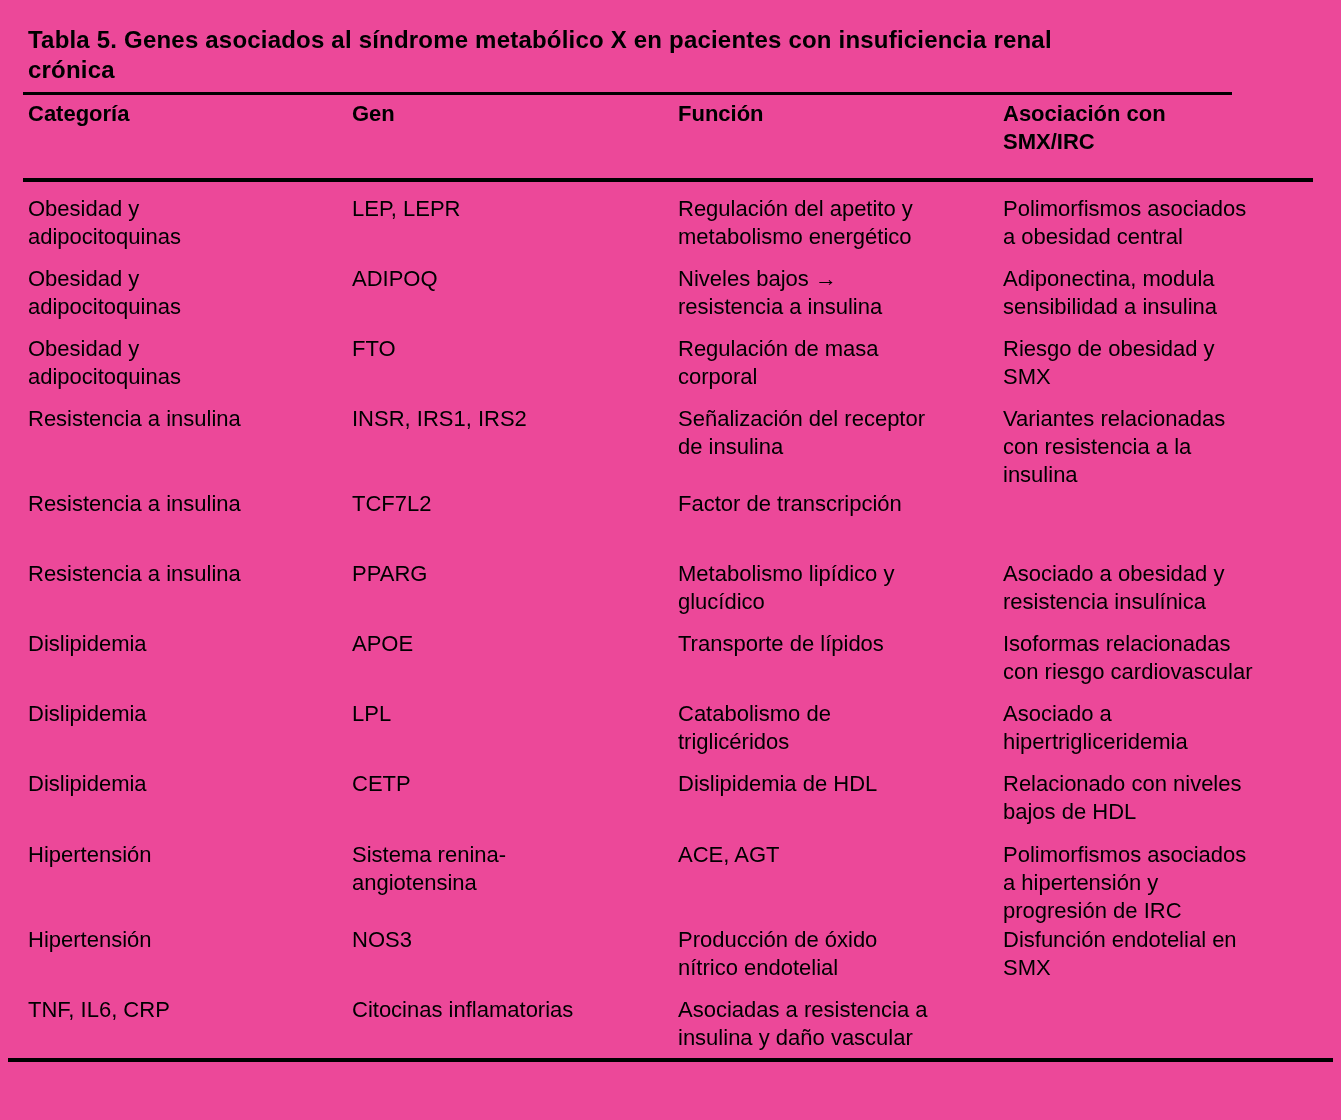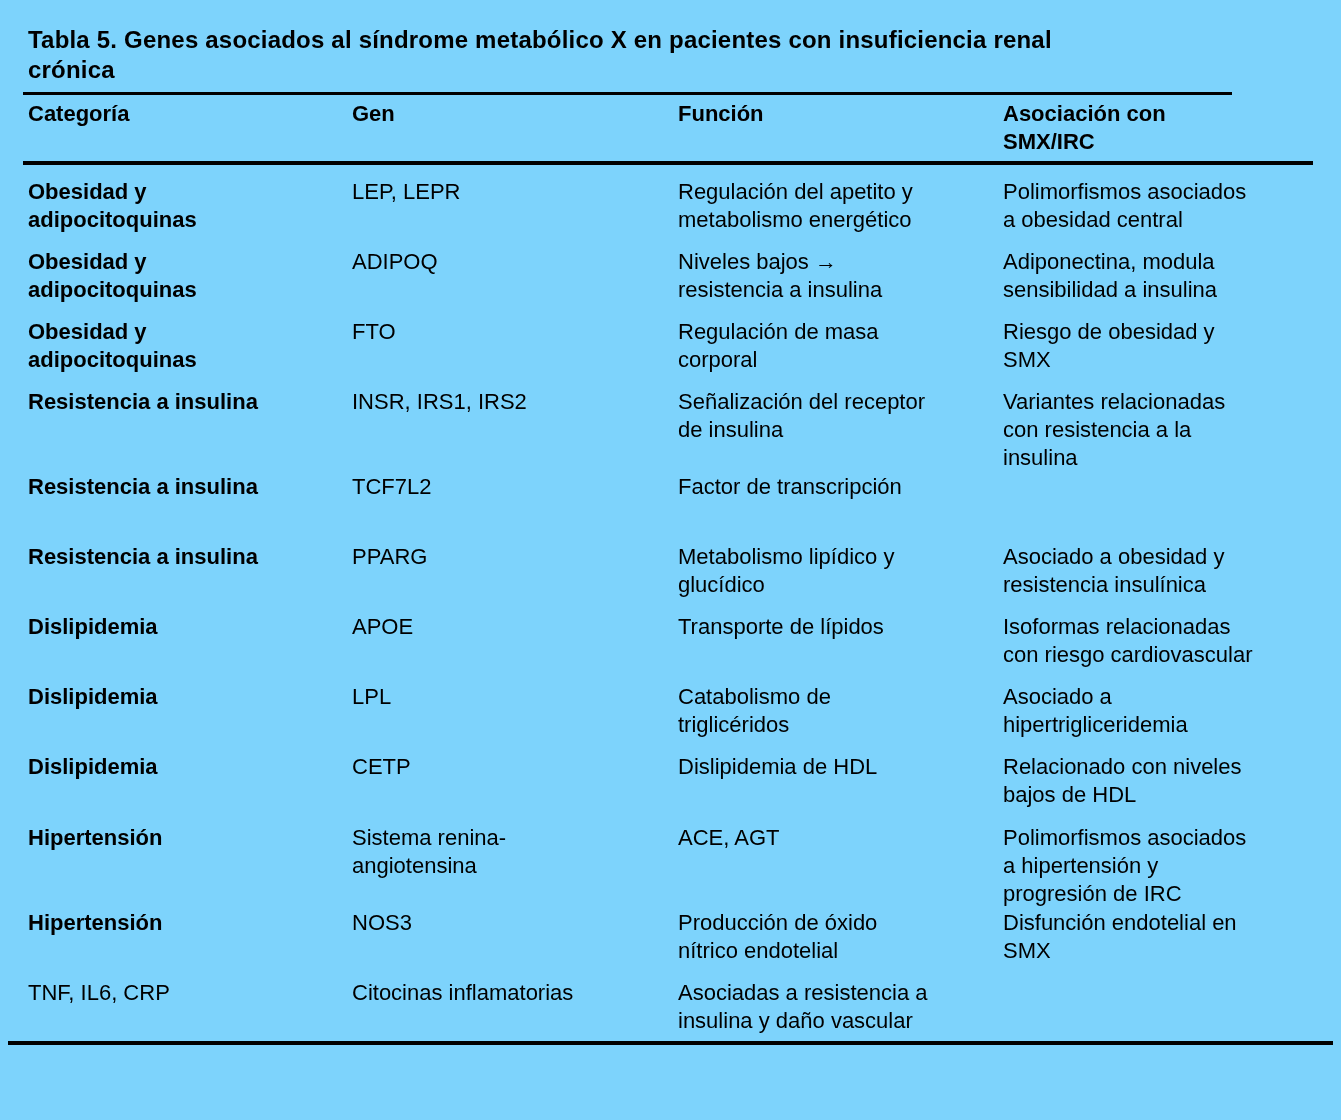--- a/index.html
+++ b/index.html
@@ -1,21 +1,21 @@
 <!DOCTYPE html>
 <html lang="es"><head>
 <meta charset="utf-8">
 <style>
   * { margin: 0; padding: 0; box-sizing: border-box; }
   html, body { background: #ffffff; }
   .page {
     position: relative;
     width: 1341px;
     height: 1120px;
-    background: #7dd3fc;
+    background: #ec4899;
     color: #000000;
     font-family: "Liberation Sans", "DejaVu Sans", sans-serif;
     overflow: hidden;
   }
   .content {
     padding-left: 28px;
     padding-top: 25px;
   }
   .doc-title {
     font-size: 24px;
@@ -44,41 +44,41 @@
     width: 1325px;
     height: 4px;
   }
   .grid-row {
     display: grid;
     grid-template-columns: 324px 326px 325px 312px;
     align-items: start;
   }
   .header-row {
     padding-top: 5px;
-    height: 66px;
+    height: 83px;
   }
   .header-cell {
     font-size: 22px;
     line-height: 28px;
     font-weight: bold;
     white-space: pre-line;
   }
   .table-body {
     padding-top: 13px;
   }
   .table-row { height: 70px; }
   .table-row.tall { height: 85px; }
   .table-row.mid { height: 71px; }
   .table-row.last { height: 62px; }
   .cell {
     font-size: 22px;
     line-height: 28px;
     white-space: pre-line;
   }
-  .cell.cat { font-weight: bold; }
+  .cell.cat { font-weight: normal; }
   .source-note {
     margin-top: 17px;
     font-size: 22px;
     line-height: 28px;
   }
 </style>
 </head>
 <body>
 
 <div class="page">

